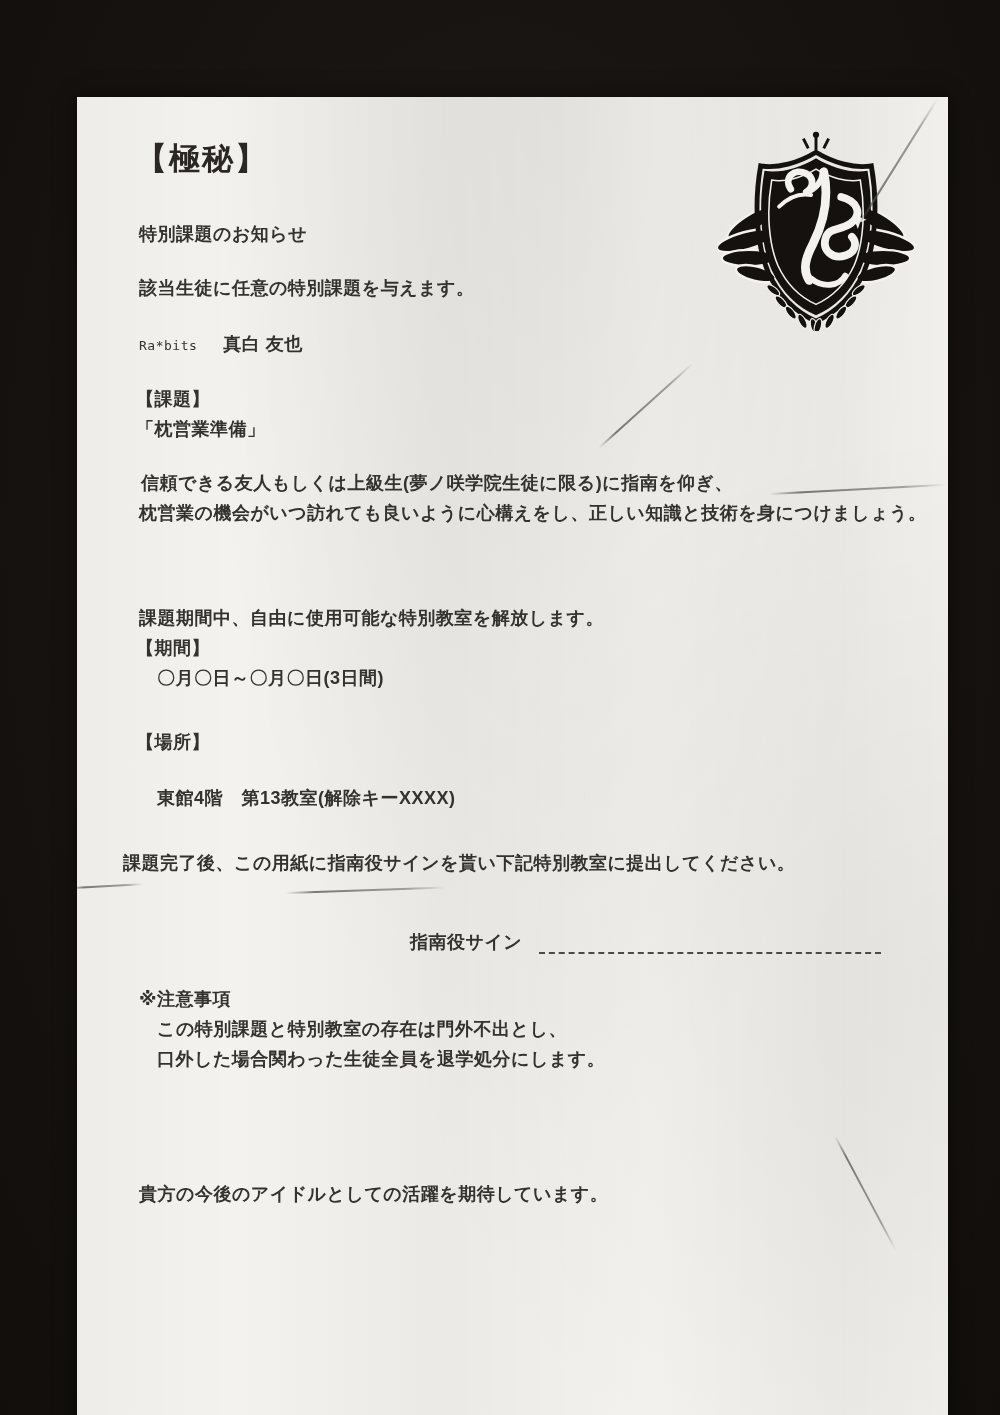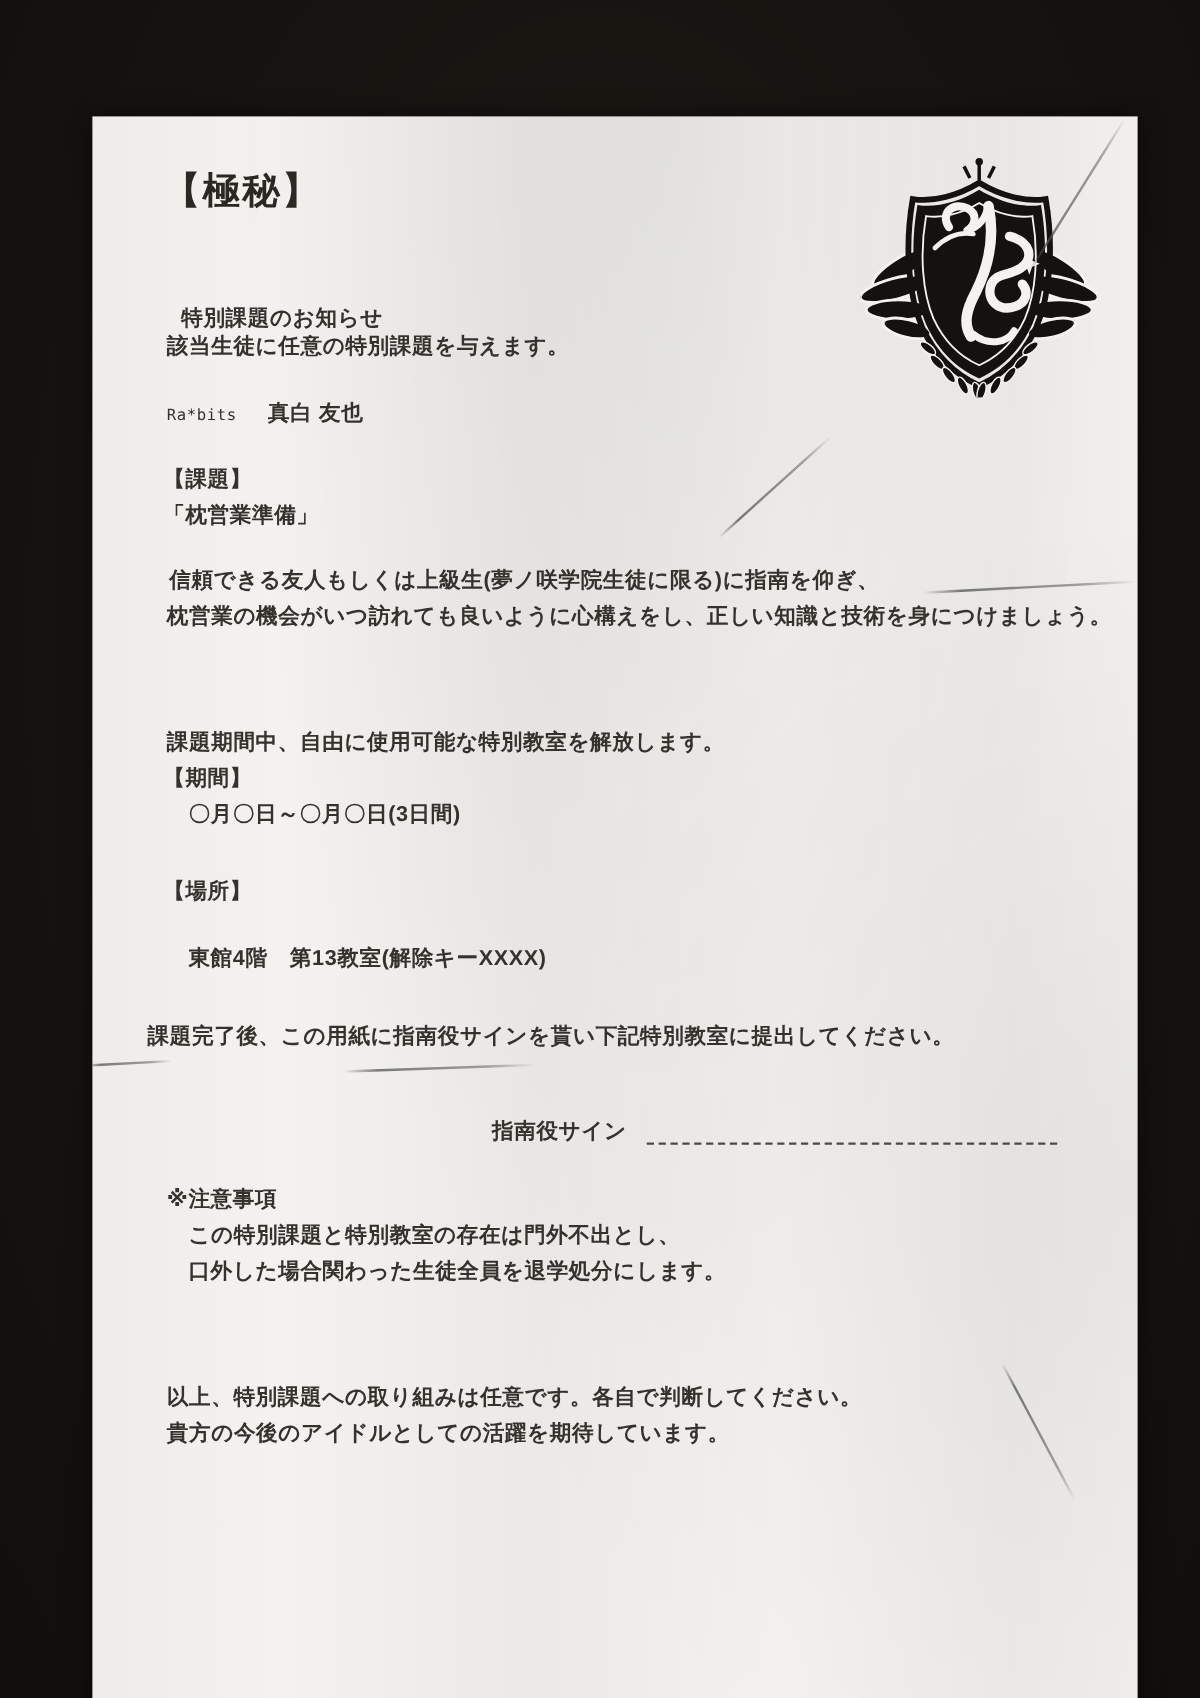--- a/index.html
+++ b/index.html
@@ -100,21 +100,21 @@
 
     <div class="crease" style="left:781px;top:128px;width:150px;transform:rotate(-58deg);"></div>
     <div class="crease" style="left:522px;top:350px;width:126px;transform:rotate(-42deg);"></div>
     <div class="crease" style="left:692px;top:396px;width:178px;transform:rotate(-3deg);"></div>
     <div class="crease" style="left:-6px;top:790px;width:72px;transform:rotate(-3deg);"></div>
     <div class="crease" style="left:209px;top:795px;width:160px;transform:rotate(-2deg);"></div>
     <div class="crease" style="left:758px;top:1038px;width:130px;transform:rotate(62deg);"></div>
 
     <div class="tx heading" style="left:59px;top:44px;">【極秘】</div>
 
-    <div class="tx" style="left:74px;top:122px;margin-top:31px;">特別課題のお知らせ</div>
+    <div class="tx" style="left:62px;top:122px;">特別課題のお知らせ</div>
 
     <div class="tx" style="left:62px;top:176px;">該当生徒に任意の特別課題を与えます。</div>
 
     <div class="tx" style="left:62px;top:232px;">
       <span class="latin">Ra*bits</span><span class="student">真白 友也</span>
     </div>
 
     <div class="tx" style="left:59px;top:287px;">【課題】</div>
     <div class="tx" style="left:59px;top:317px;">「枕営業準備」</div>
 
@@ -132,17 +132,16 @@
 
     <div class="tx sigrow" style="left:333px;top:830px;gap:13px;">
       <span>指南役サイン</span>
       <span class="sigline"></span>
     </div>
 
     <div class="tx" style="left:62px;top:887px;">※注意事項</div>
     <div class="tx" style="left:80px;top:917px;">この特別課題と特別教室の存在は門外不出とし、</div>
     <div class="tx" style="left:80px;top:947px;">口外した場合関わった生徒全員を退学処分にします。</div>
 
-    <div class="tx" style="left:62px;top:1052px;">以上、特別課題への取り組みは任意です。各自で判断してください。</div>
     <div class="tx" style="left:62px;top:1082px;">貴方の今後のアイドルとしての活躍を期待しています。</div>
 
   </div>
 </div>
 
 </body></html>

